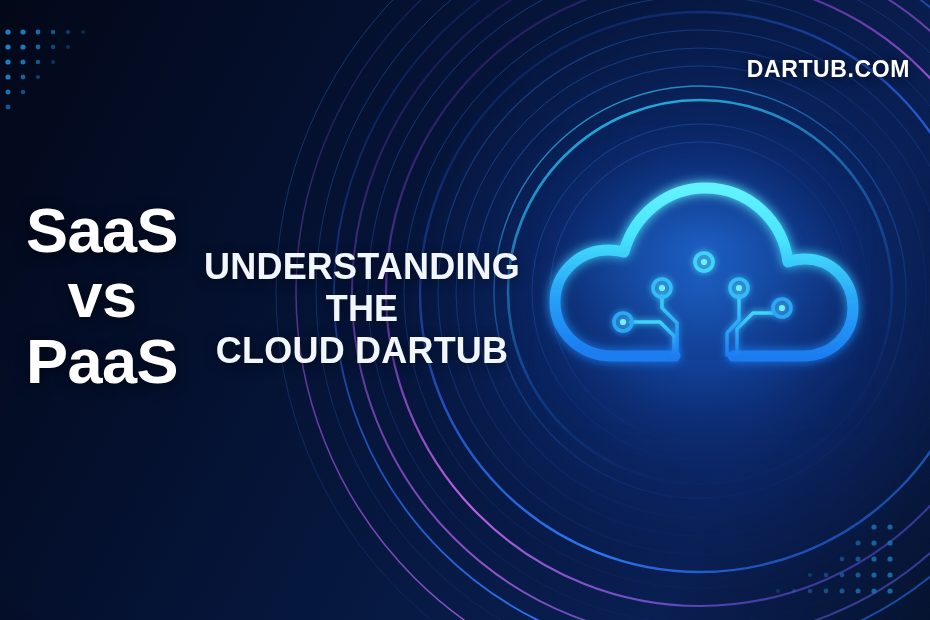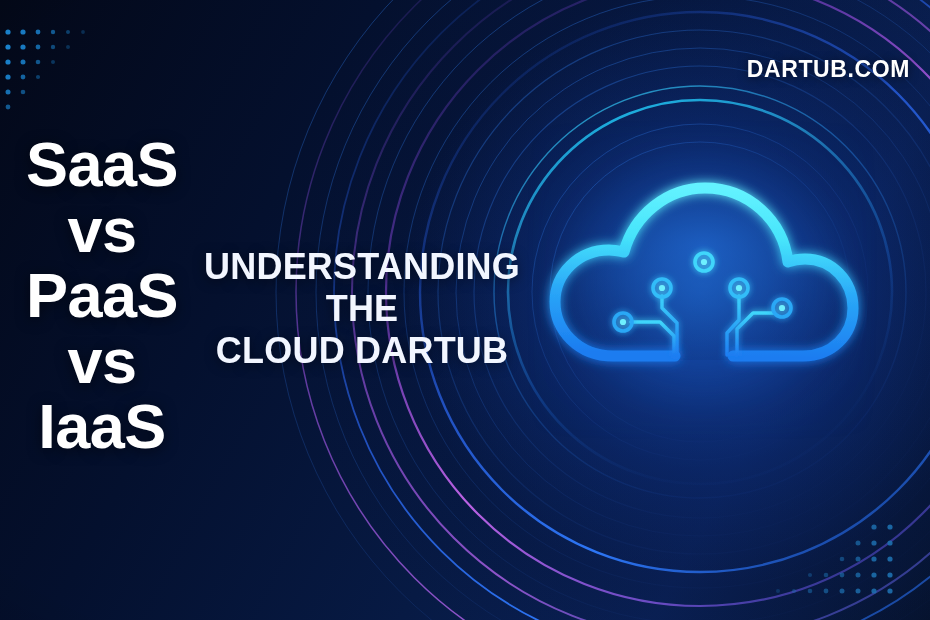--- a/index.html
+++ b/index.html
@@ -331,21 +331,20 @@
         <circle cx="86" cy="172" r="3.1" fill="#6ef0ff"></circle>
       </g>
     </svg>
   </div>
 
   <div id="brand">DARTUB.COM</div>
 
   <div id="text-block">
     <div class="headline">
       <div>SaaS vs PaaS</div>
-      <div>vs IaaS</div>
     </div>
     <div class="subhead">
       <div>UNDERSTANDING THE</div>
       <div>CLOUD DARTUB</div>
     </div>
   </div>
 
 </div>
 
 </body></html>

